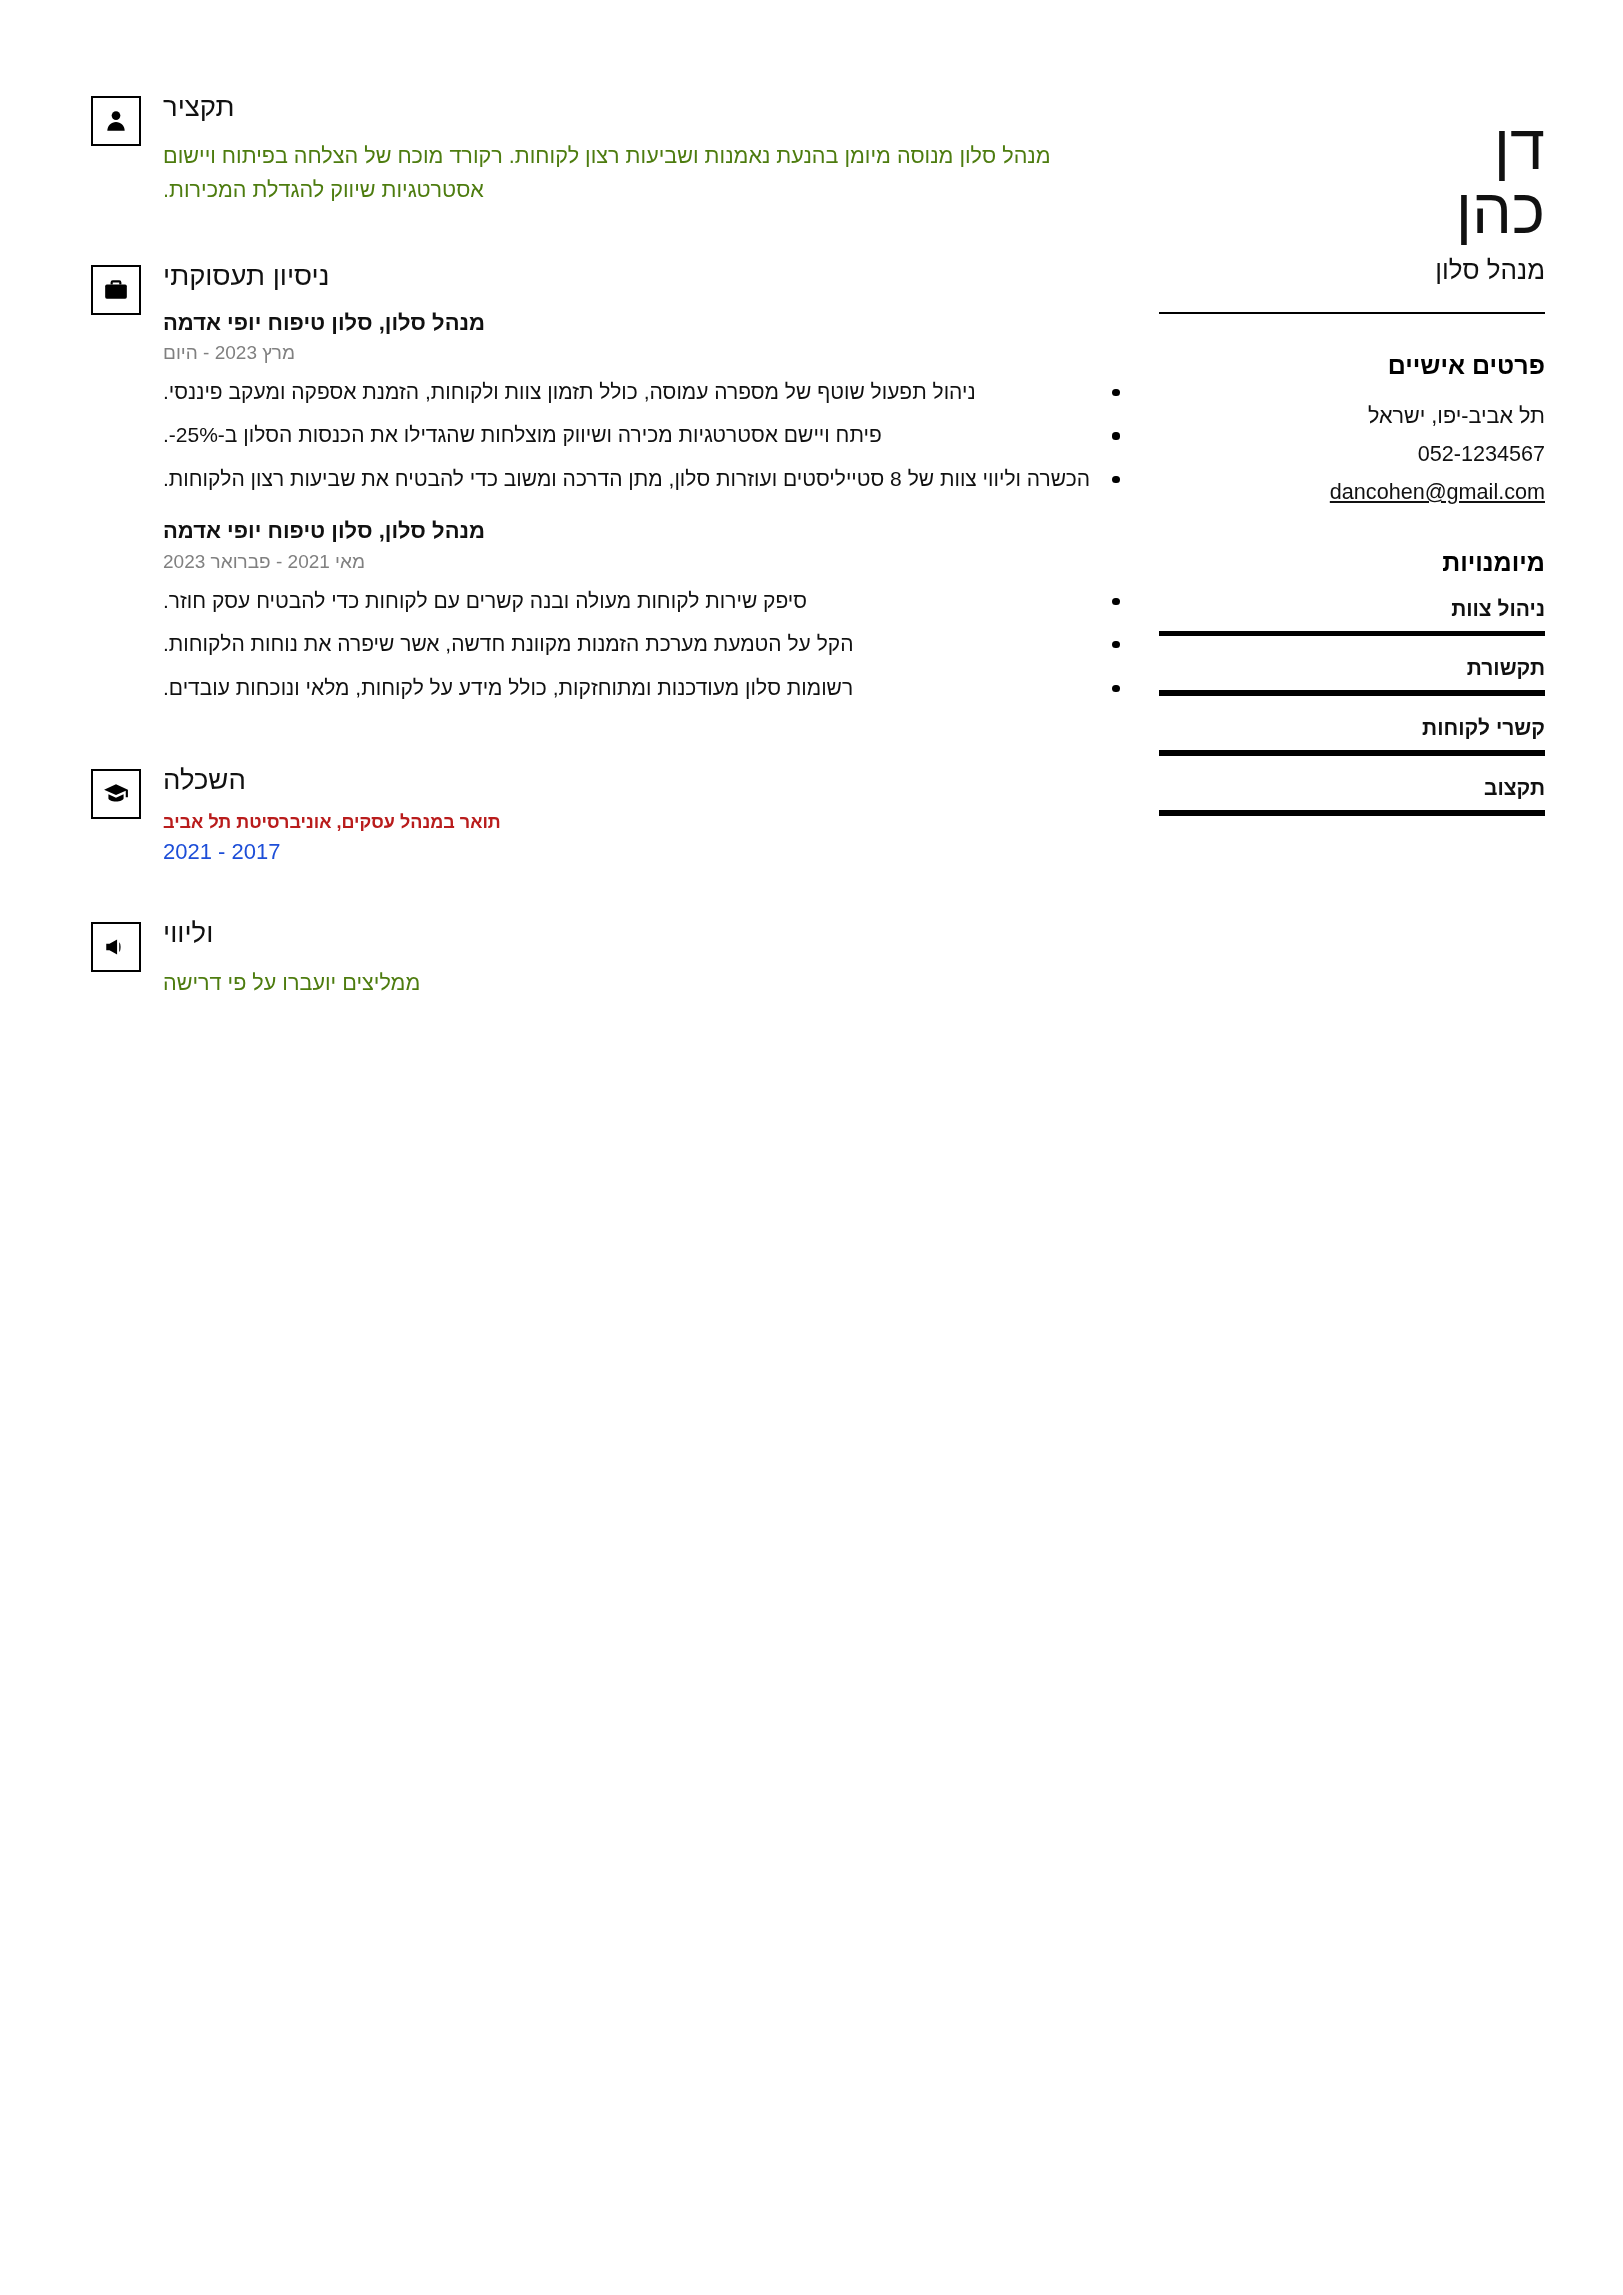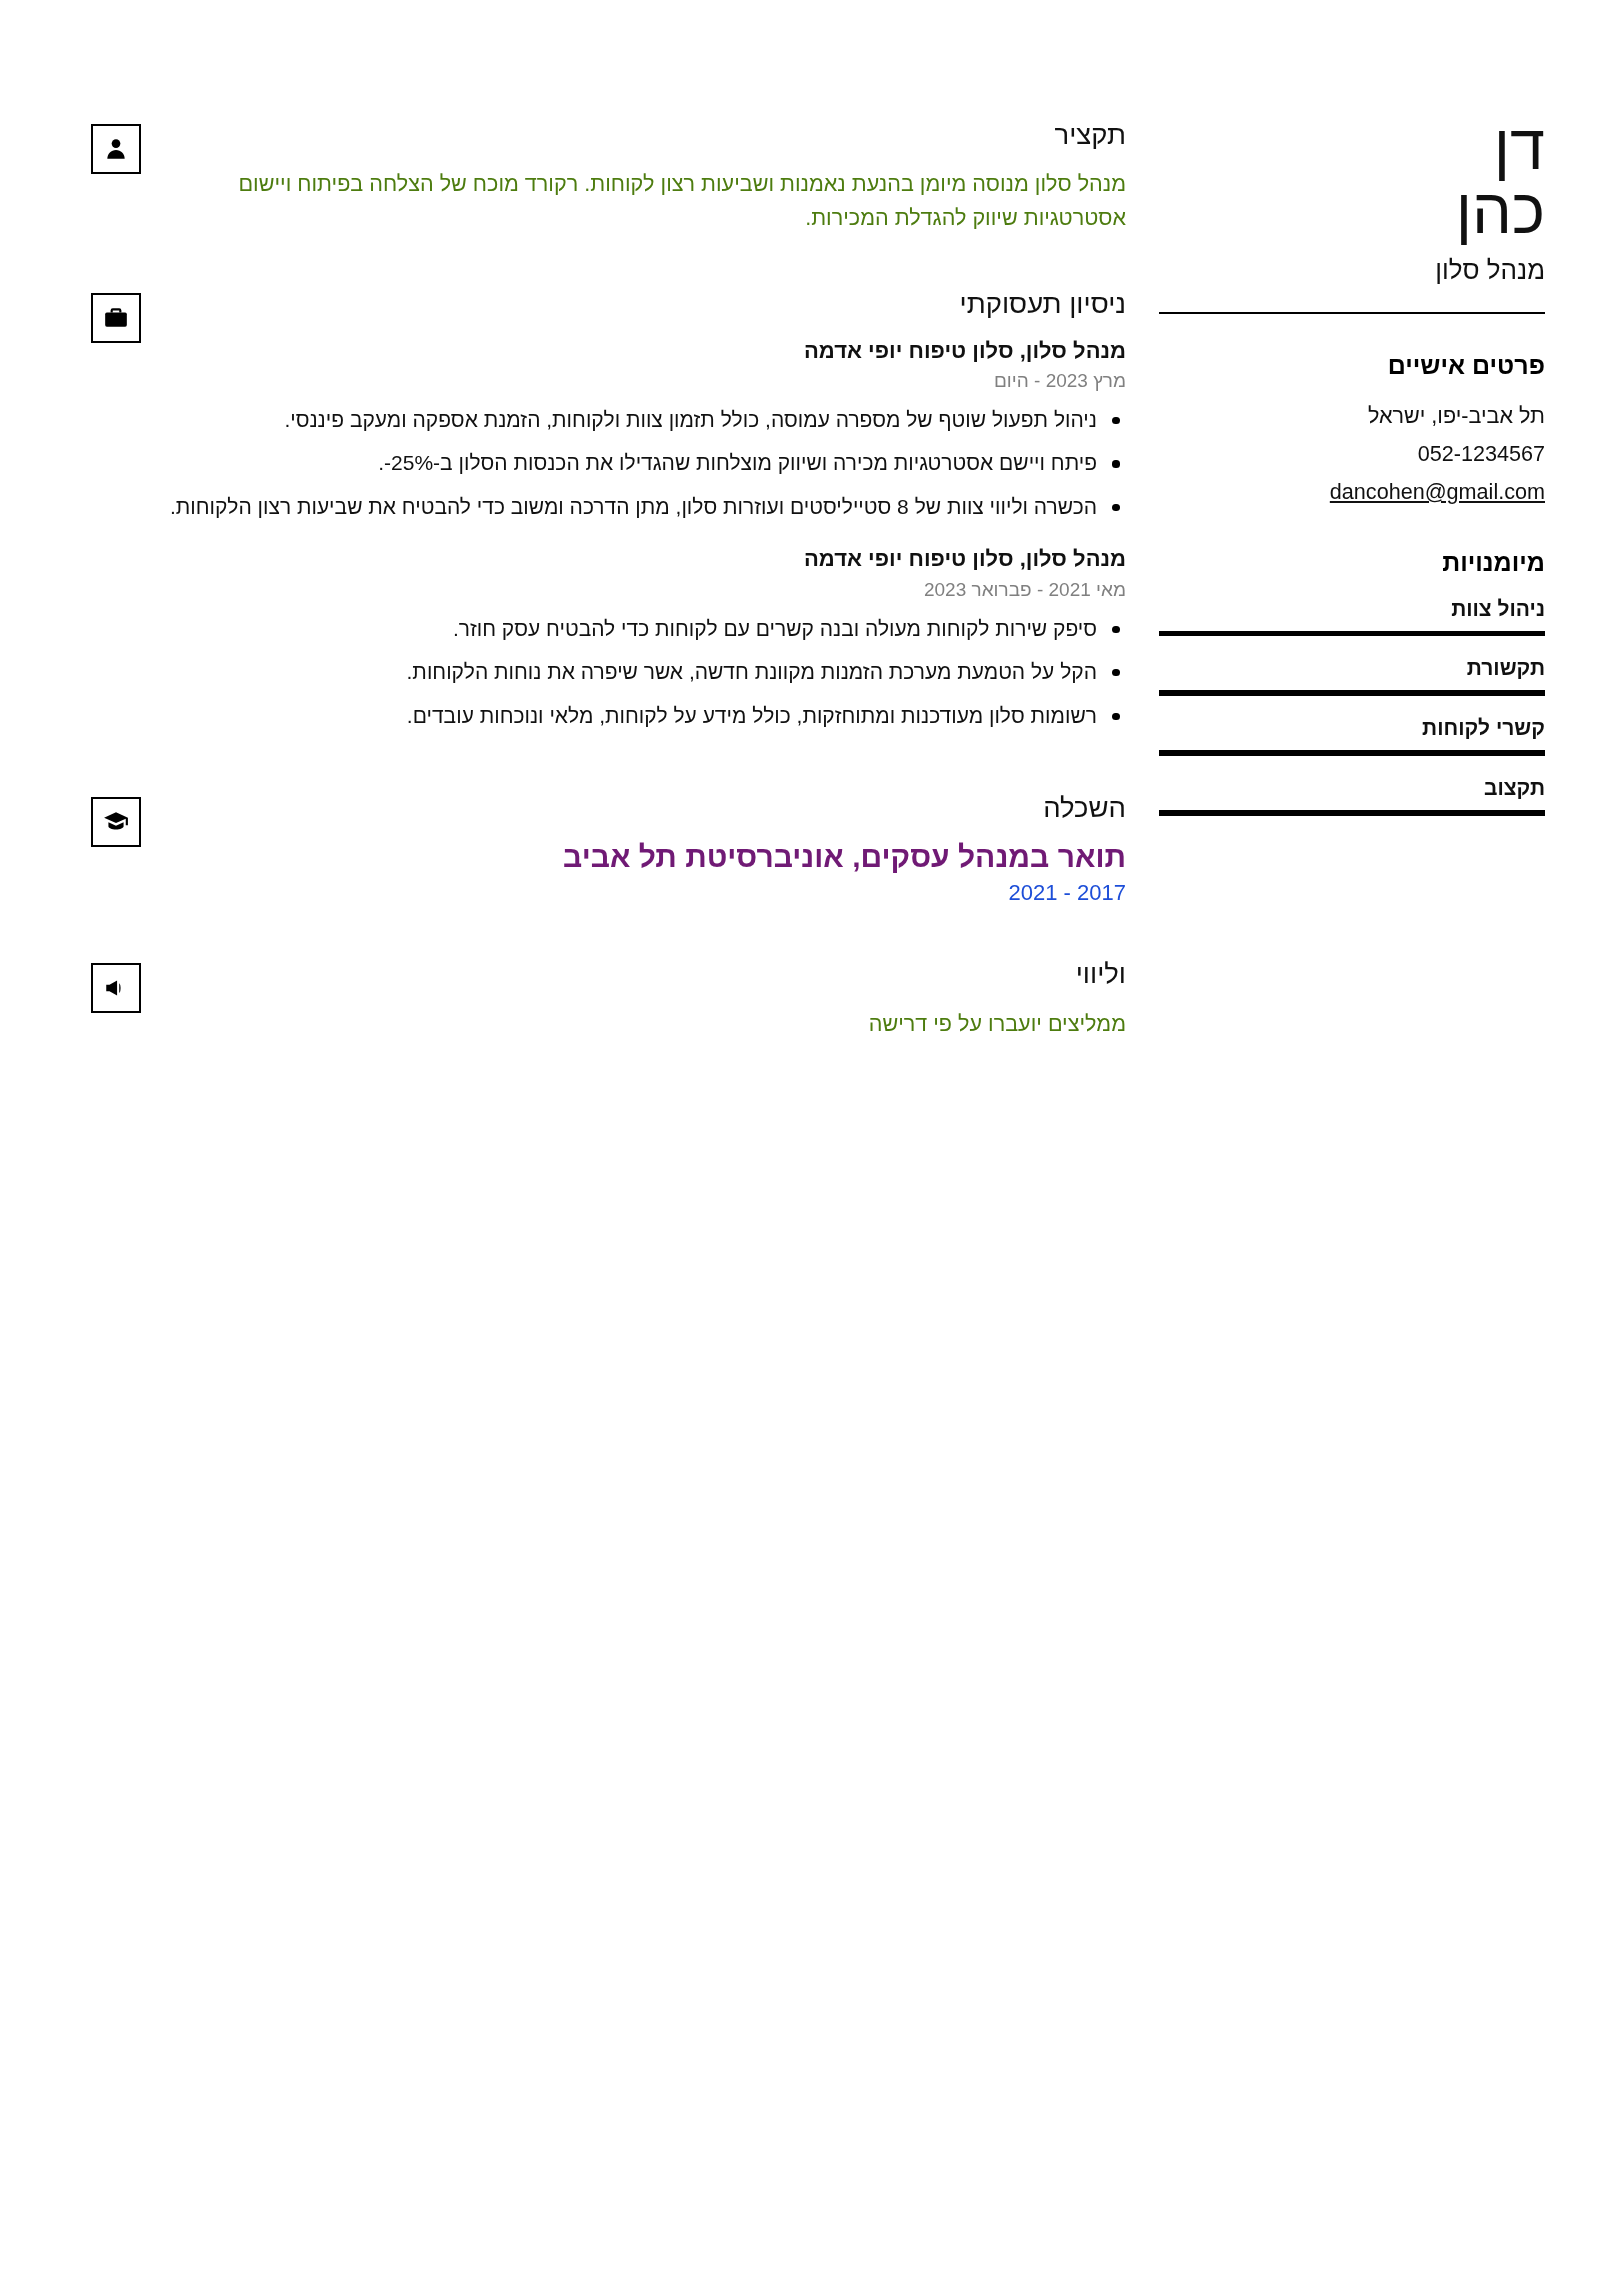--- a/index.html
+++ b/index.html
@@ -98,22 +98,21 @@
     margin-bottom: 17px;
   }
 
   
   .main {
     flex: 1 1 auto;
     padding-left: 26px;
     padding-right: 26px;
     box-sizing: border-box;
     direction: rtl;
-    text-align: right;
-    margin-top: 28px;
+    text-align: left;
   }
   .section {
     display: flex;
     flex-direction: row-reverse;
     align-items: flex-start;
     gap: 22px;
     margin-bottom: 7.9px;
   }
   .sec-icon {
     flex: 0 0 50px;
@@ -175,23 +174,23 @@
     content: "";
     position: absolute;
     right: 6.5px;
     top: 13px;
     width: 7.2px;
     height: 7.2px;
     background: #000;
     border-radius: 50%;
   }
   .edu-heading {
-    font-size: 30px;
+    font-size: 18px;
     font-weight: 700;
-    color: #701a75;
+    color: #b91c1c;
   }
   .edu-dates {
     font-size: 22px;
     color: #1d4ed8;
     margin-top: 5.2px;
   }
   .spacer-lg { height: 46px; }
   .spacer-md { height: 31px; }
 </style>
 </head>

